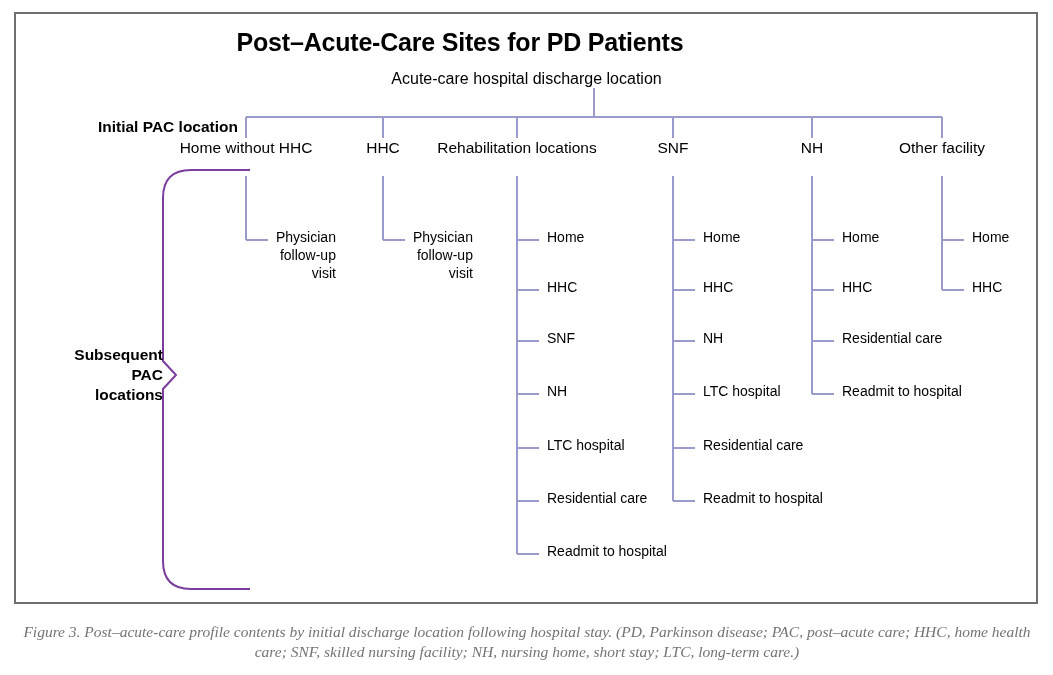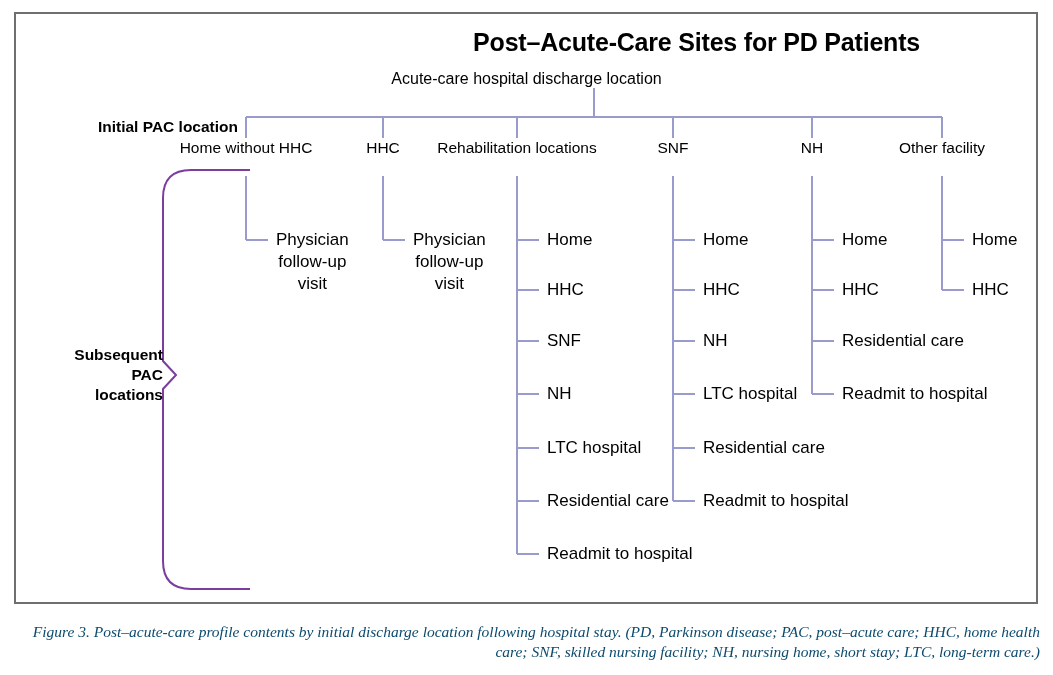--- a/index.html
+++ b/index.html
@@ -41,21 +41,21 @@
   }
   .txt {
     position: absolute;
     white-space: pre;
     line-height: 1.18;
   }
   .title {
     font-size: 25px;
     font-weight: bold;
     letter-spacing: -0.2px;
-    text-align: right;
+    text-align: center;
     width: 920px;
     left: 0;
     top: 28px;
   }
   .subtitle {
     font-size: 16px;
     font-weight: normal;
     text-align: center;
     width: 1053px;
     left: 0;
@@ -76,35 +76,35 @@
     top: 345px;
     width: 240px;
     line-height: 1.28;
   }
   .collabel {
     font-size: 15.5px;
     text-align: center;
     top: 139px;
   }
   .item {
-    font-size: 17px;
-    text-align: center;
+    font-size: 14px;
+    text-align: right;
     line-height: 1.28;
   }
   .caption {
     position: absolute;
     left: 14px;
     top: 622px;
     width: 1026px;
     font-family: "Liberation Serif", serif;
     font-style: italic;
     font-size: 15.5px;
     line-height: 1.32;
-    color: #0c4a6e;
-    text-align: right;
+    color: #737373;
+    text-align: center;
   }
 </style>
 </head>
 <body>
 
 <div id="figure-root">
 
   <div class="frame"></div>
 
   <svg class="diagram" viewBox="0 0 1053 675" xmlns="http://www.w3.org/2000/svg">

